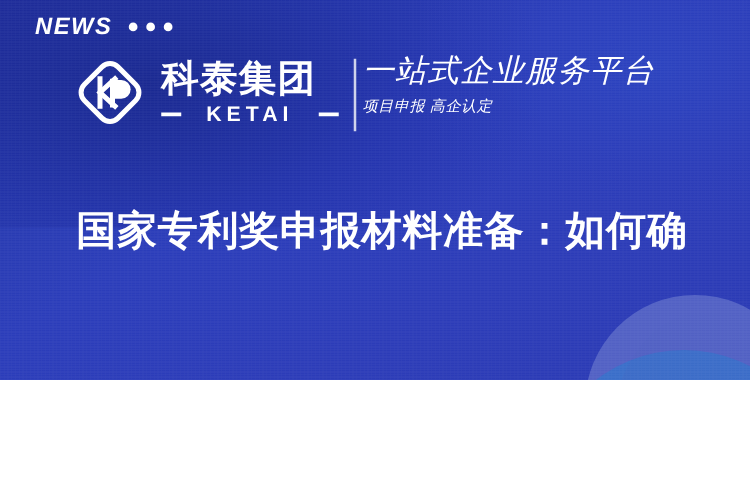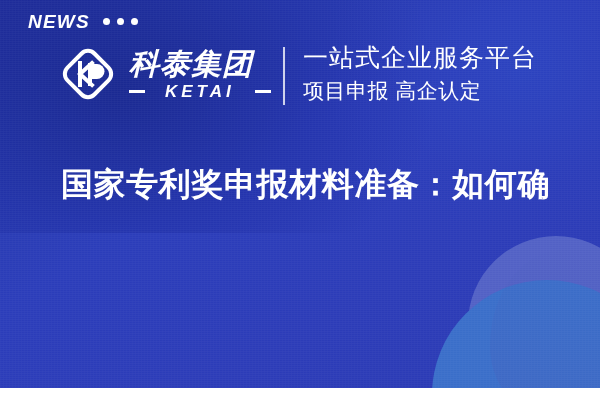--- a/index.html
+++ b/index.html
@@ -7,21 +7,21 @@
     padding: 0;
     background: #ffffff;
   }
   body {
     font-family: "Liberation Sans", "DejaVu Sans", sans-serif;
   }
 
   #banner {
     position: relative;
     width: 600px;
-    height: 388px;
+    height: 304px;
     overflow: hidden;
     background: #d946ef;
   }
 
   
   .bg-base {
     position: absolute;
     inset: 0;
     background: linear-gradient(150deg, #222f97 0%, #273aad 18%, #2b3dba 42%, #2c3cb8 70%, #2a3ab4 100%);
   }
@@ -140,21 +140,20 @@
   .logo-mark {
     width: 62px;
     height: 62px;
     flex: 0 0 auto;
     margin-right: 10px;
   }
   .logo-words {
     display: flex;
     flex-direction: column;
     justify-content: center;
-    font-style: italic;
   }
   .logo-cn {
     color: #ffffff;
     font-size: 30px;
     font-weight: bold;
     letter-spacing: 1px;
     line-height: 1.06;
     white-space: nowrap;
   }
   .logo-en-wrap {
@@ -184,33 +183,34 @@
     left: 283px;
     top: 47px;
     width: 2px;
     height: 58px;
     background: rgba(255,255,255,0.78);
   }
 
   
   .slogan {
     position: absolute;
-    left: 303px;
+    left: 290px;
     top: 43px;
+    font-style: italic;
   }
   .slogan-main {
     color: #ffffff;
     font-size: 25px;
     letter-spacing: 1px;
     line-height: 1.16;
     white-space: nowrap;
   }
   .slogan-sub {
     color: #ffffff;
-    font-size: 21px;
+    font-size: 12px;
     letter-spacing: 0.5px;
     line-height: 1.2;
     margin-top: 6px;
     white-space: nowrap;
   }
 
   
   .headline {
     position: absolute;
     left: 61px;

